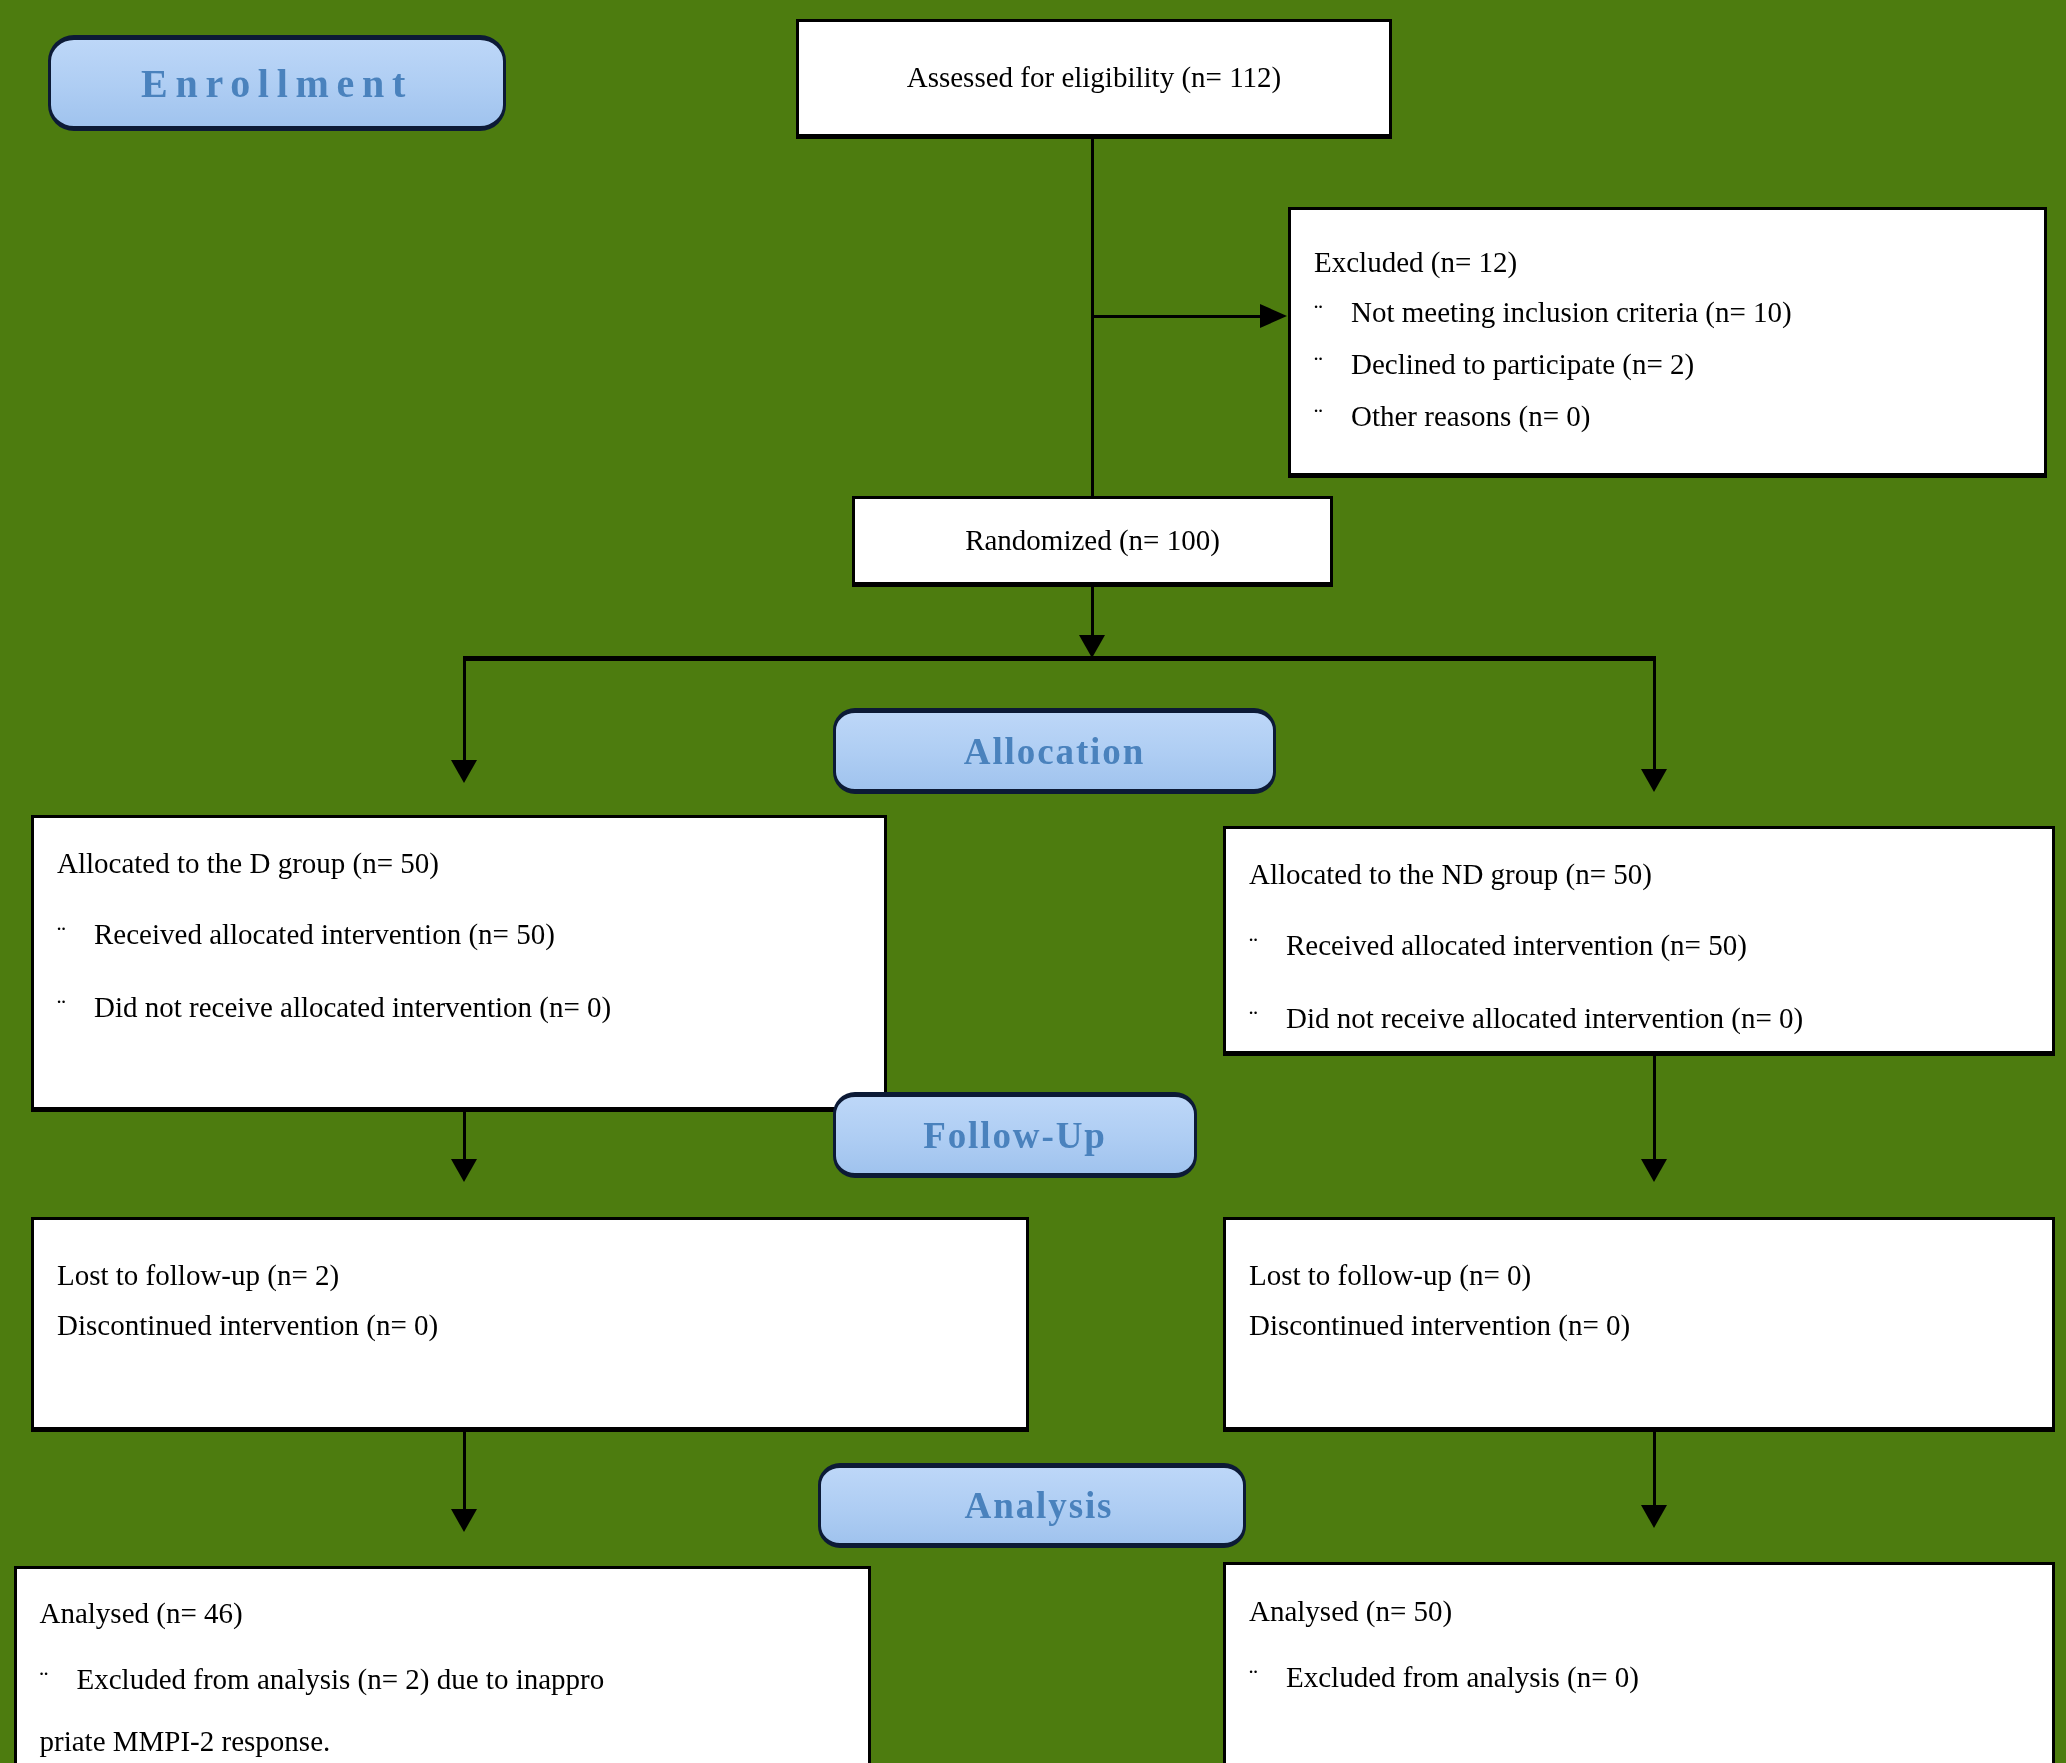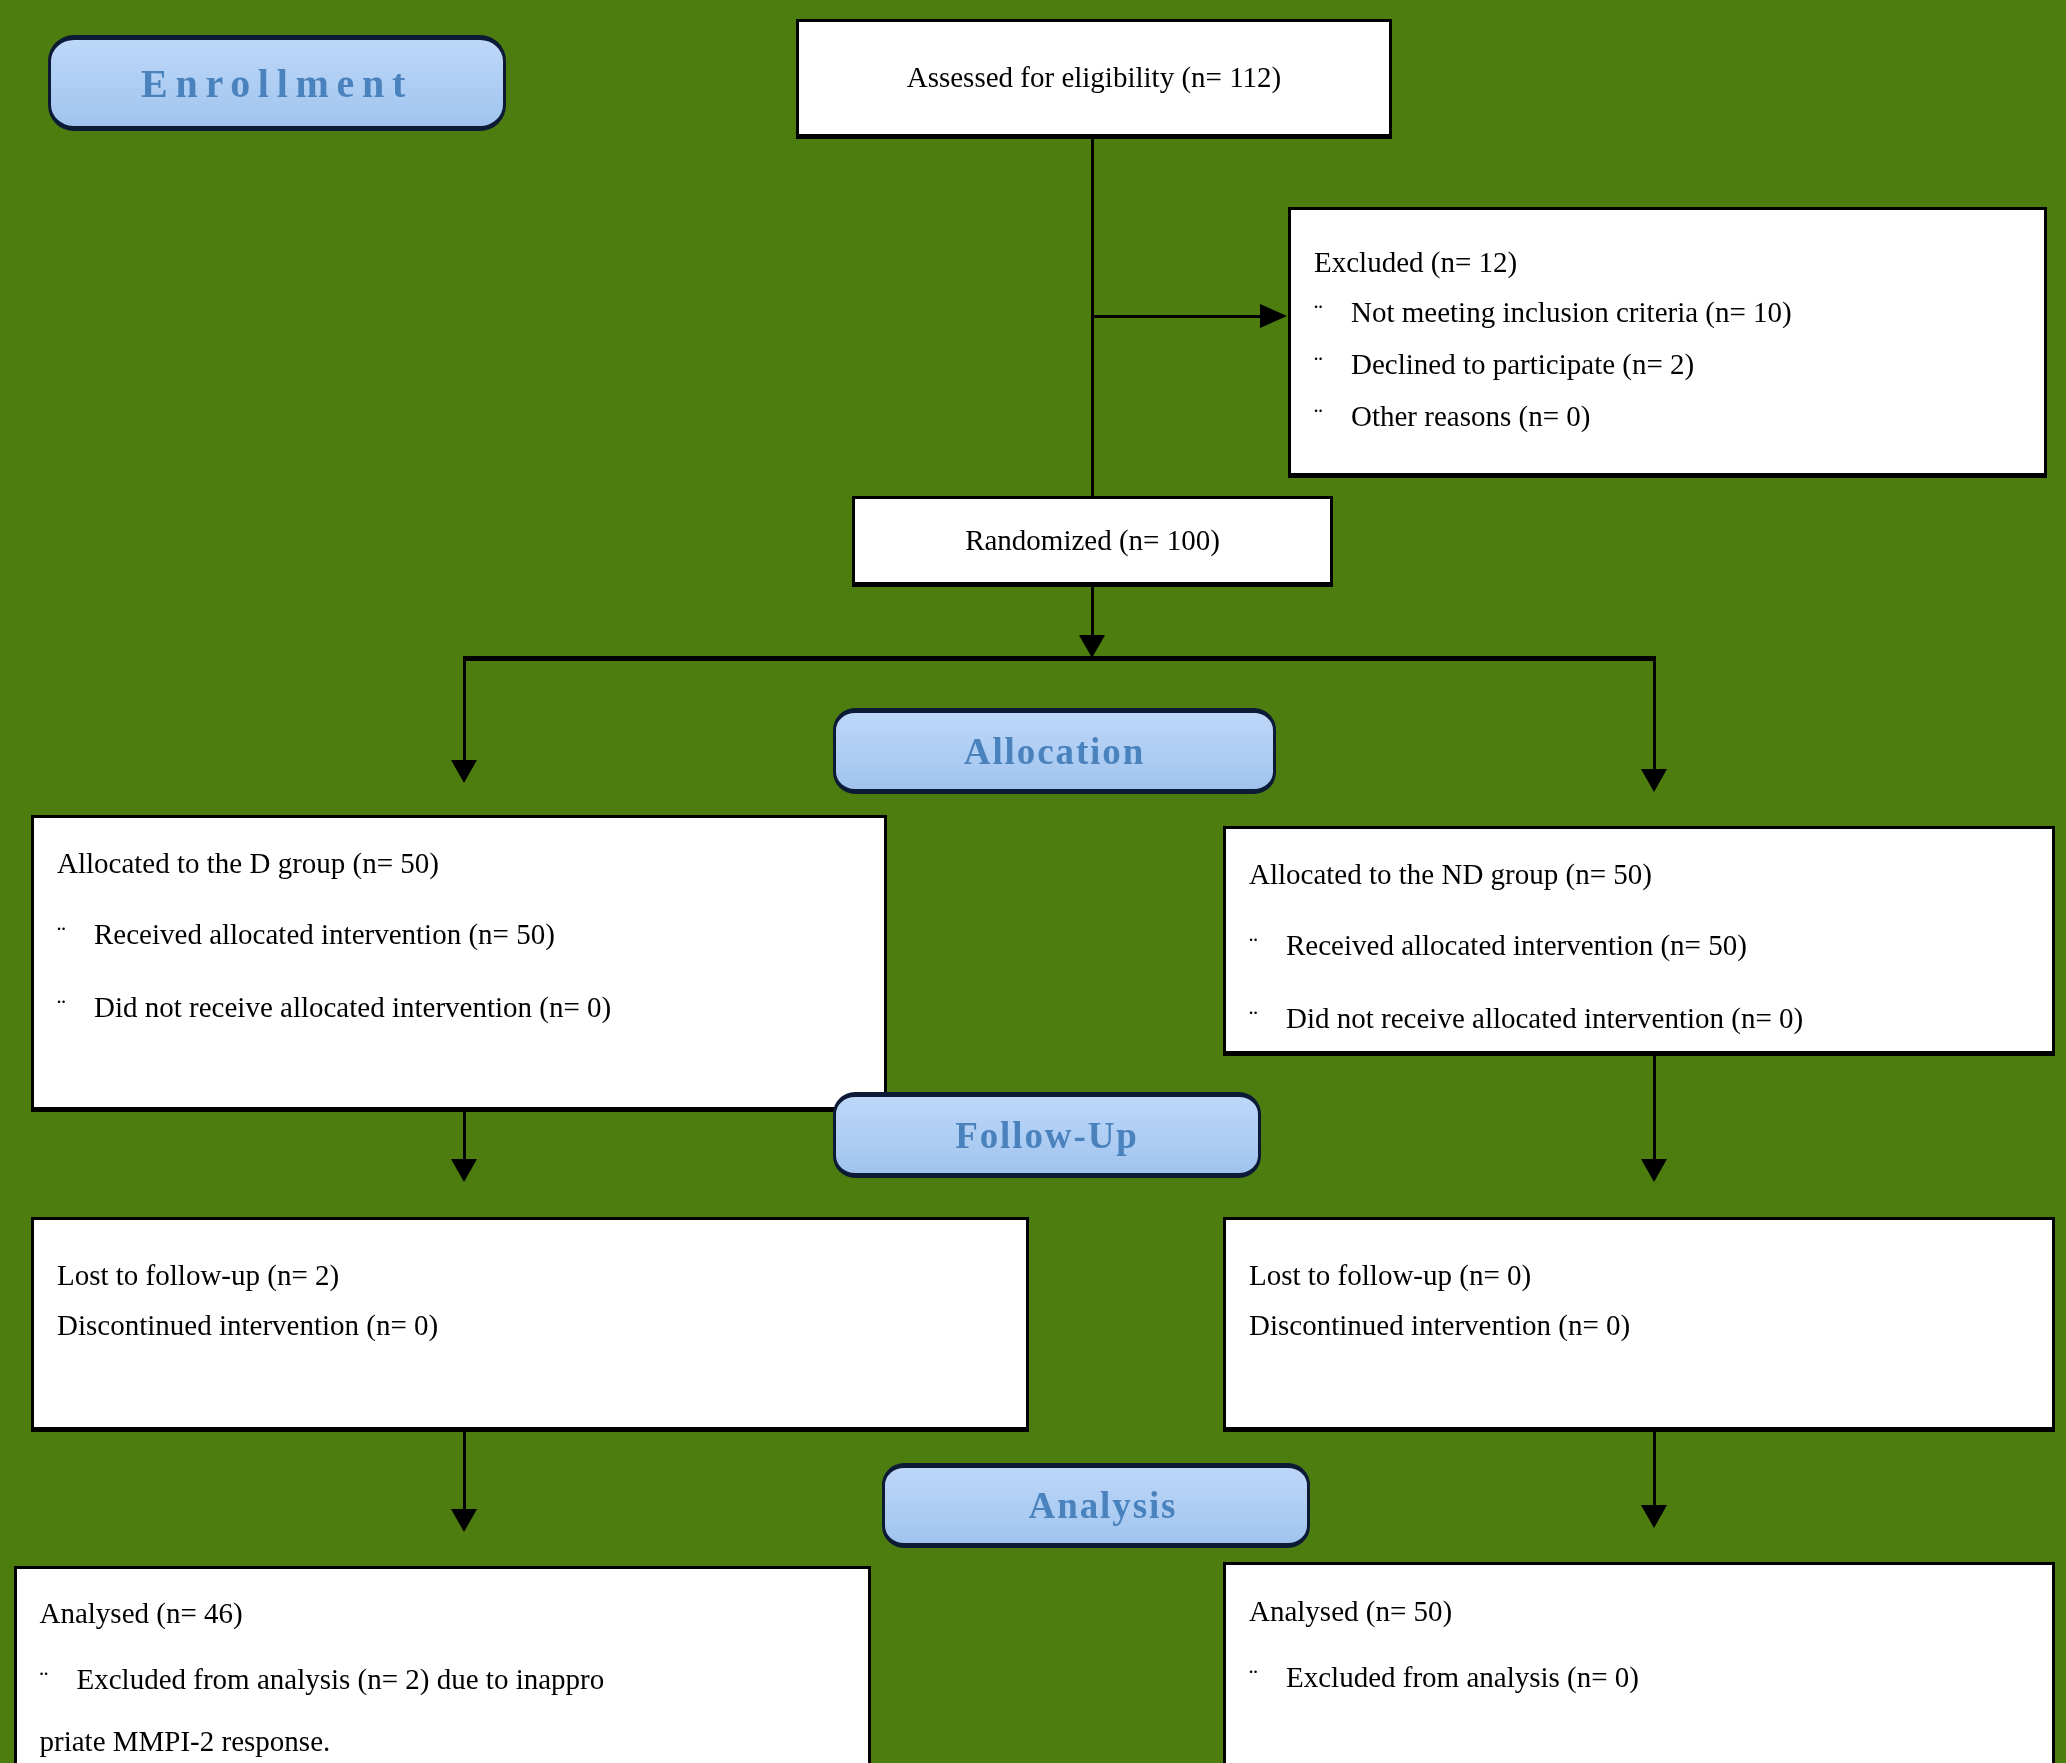--- a/index.html
+++ b/index.html
@@ -45,22 +45,22 @@
   .an .b      { margin-bottom:33px; white-space:nowrap; }
   .an .cont   { white-space:nowrap; }
 </style>
 </head>
 <body>
 
 <div class="canvas">
 
   <div class="banner" style="left:48px; top:35px; width:458px; height:96px; font-size:40px; letter-spacing:7.7px; border-radius:26px;">Enrollment</div>
   <div class="banner" style="left:833px; top:708px; width:443px; height:86px;">Allocation</div>
-  <div class="banner" style="left:833px; top:1092px; width:428px; height:86px;text-align:right;">Follow-Up</div>
-  <div class="banner" style="left:882px; top:1463px; width:428px; height:85px;padding-left:14px;">Analysis</div>
+  <div class="banner" style="left:833px; top:1092px; width:364px; height:86px;text-align:right;">Follow-Up</div>
+  <div class="banner" style="left:818px; top:1463px; width:428px; height:85px;padding-left:14px;">Analysis</div>
 
   <div class="vline" style="left:1091px; top:138px; width:3.2px; height:358px;"></div>
   <div class="hline" style="left:1091px; top:315px; width:170px; height:3.2px;"></div>
   <div class="arrow-right" style="left:1260px; top:304px;"></div>
 
   <div class="vline" style="left:1091px; top:586px; width:3.2px; height:51px;"></div>
   <div class="arrow-down" style="left:1079px; top:635px;"></div>
   <div class="hline" style="left:463px; top:656px; width:1193px; height:4.5px;"></div>
 
   <div class="vline" style="left:463px; top:661px; width:3.2px; height:101px;"></div>

